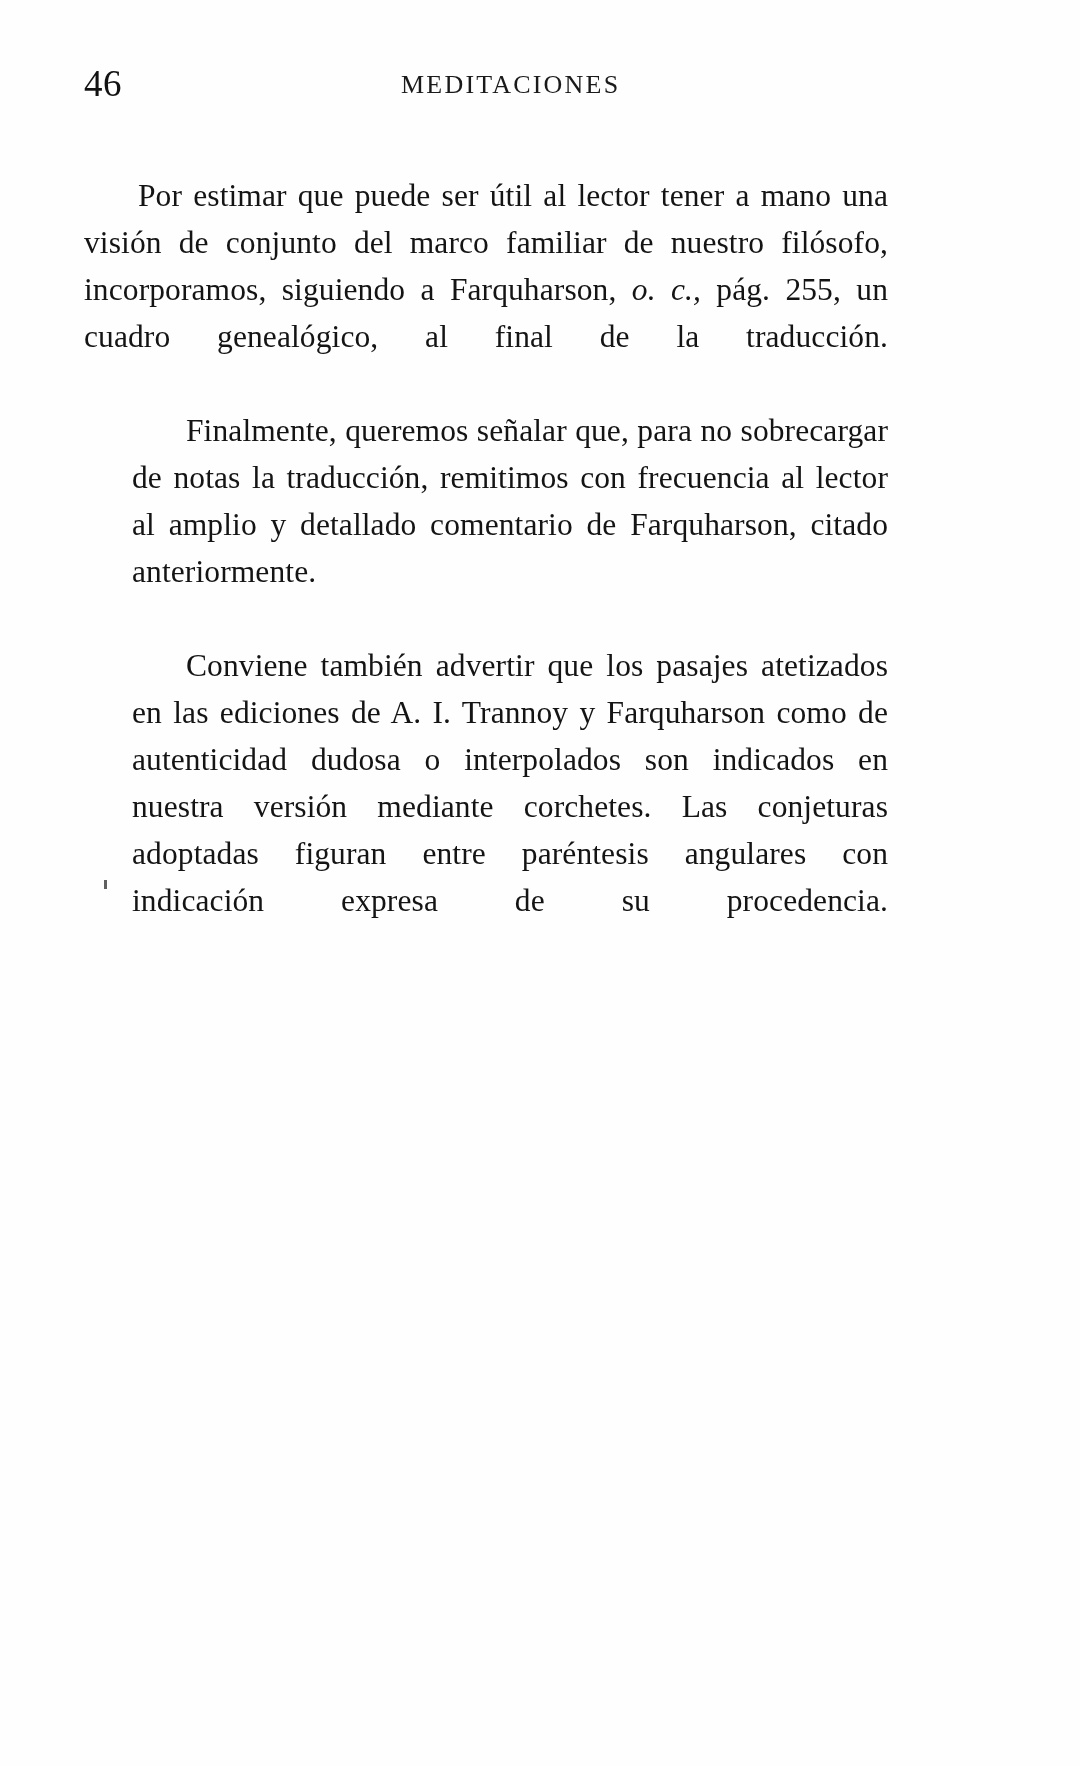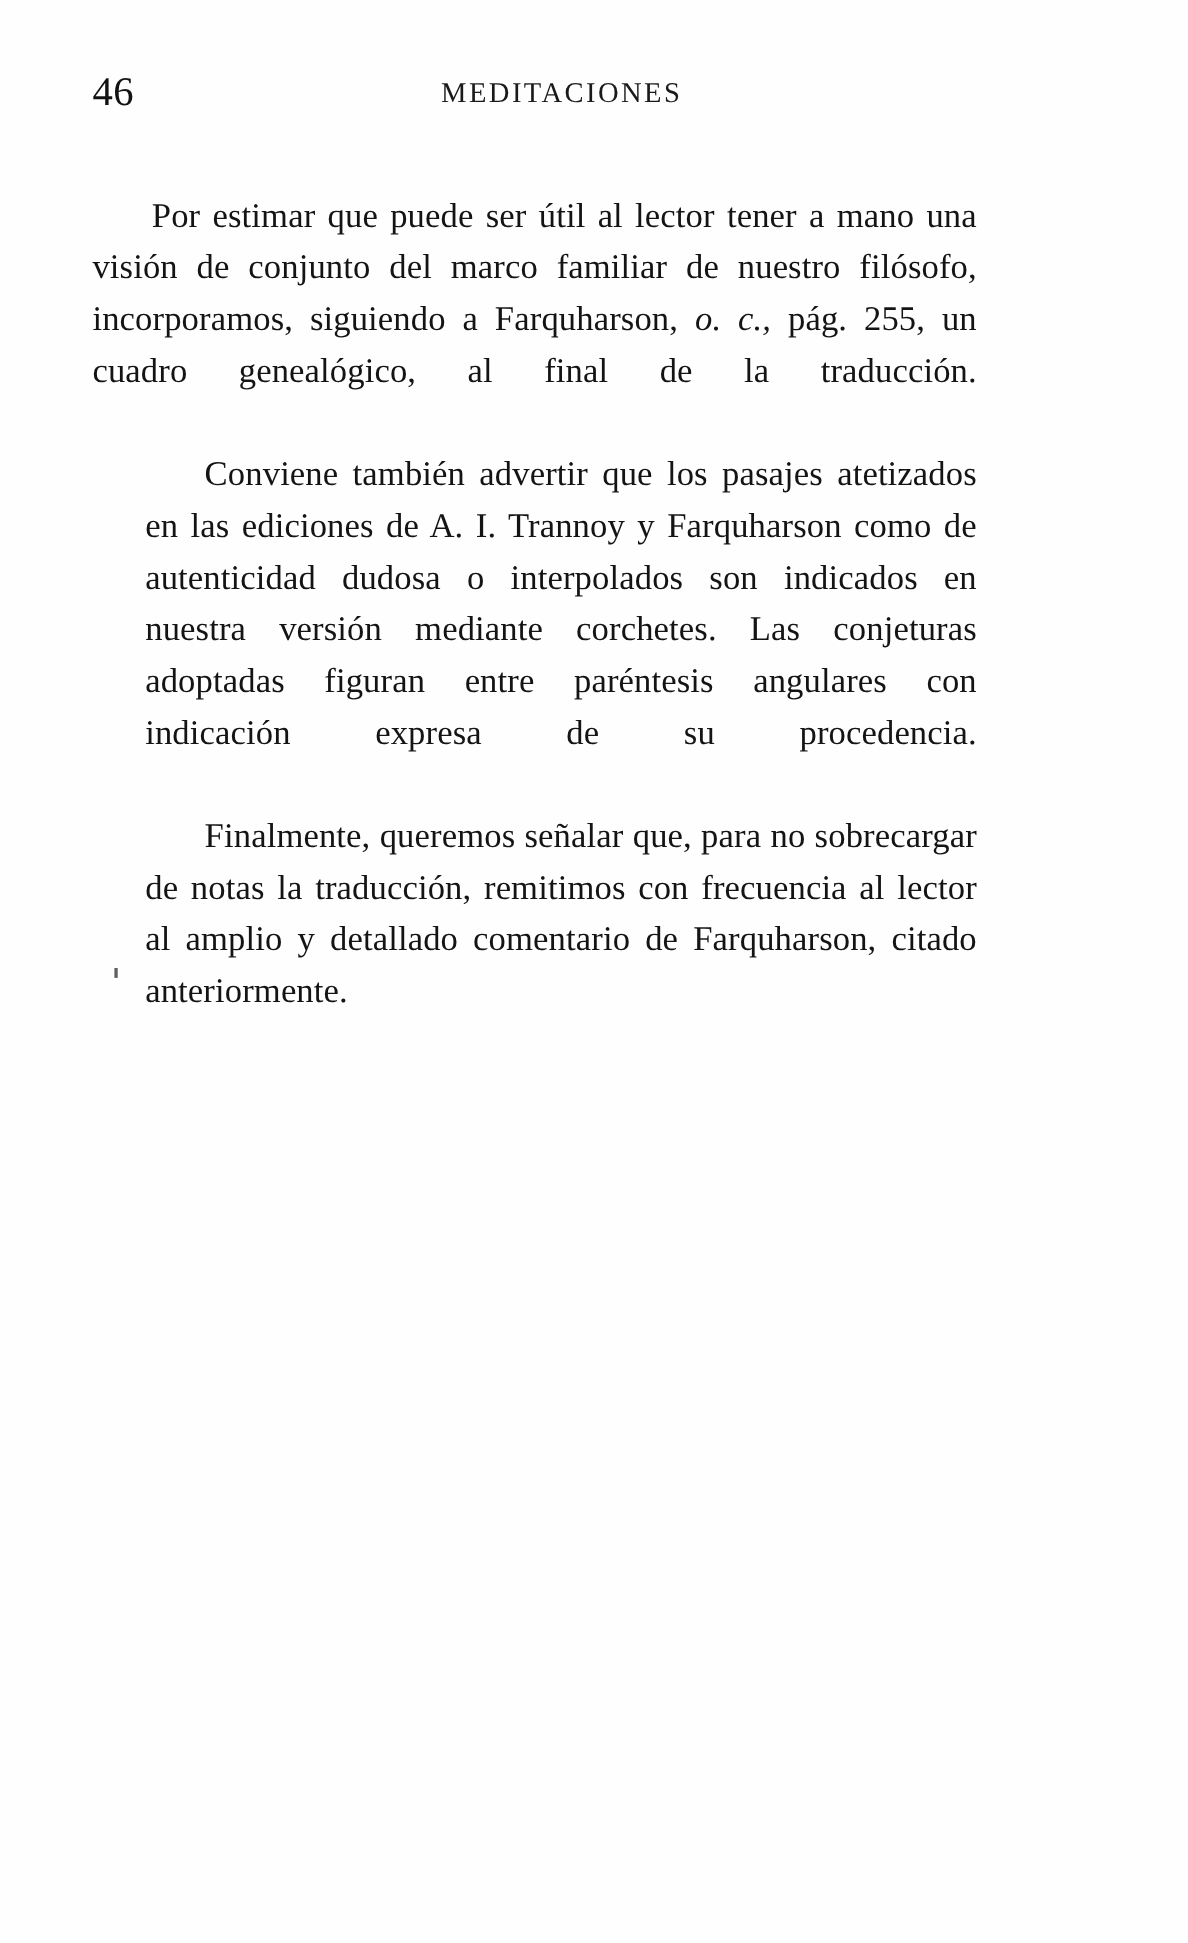--- a/index.html
+++ b/index.html
@@ -110,24 +110,24 @@
   </div>
 
   <div class="textblock">
 
 
     <p class="para indent">
       <span>Por estimar que puede ser útil al lector tener a mano una visión de conjunto del marco familiar de nuestro filósofo, incorporamos, siguiendo a Farquharson, </span><em>o. c.,</em><span> pág. 255, un cuadro genealógico, al final de la traducción.</span>
     </p>
 
     <p class="para indent">
-      <span>Conviene también advertir que los pasajes atetizados en las ediciones de A. I. Trannoy y Farquharson como de autenticidad dudosa o interpolados son indicados en nuestra versión mediante corchetes. Las conjeturas adoptadas figuran entre paréntesis angulares con indicación expresa de su procedencia.</span>
+      <span>Finalmente, queremos señalar que, para no sobrecargar de notas la traducción, remitimos con frecuencia al lector al amplio y detallado comentario de Farquharson, citado anteriormente.</span>
     </p>
 
     <p class="para indent">
-      <span>Finalmente, queremos señalar que, para no sobrecargar de notas la traducción, remitimos con frecuencia al lector al amplio y detallado comentario de Farquharson, citado anteriormente.</span>
+      <span>Conviene también advertir que los pasajes atetizados en las ediciones de A. I. Trannoy y Farquharson como de autenticidad dudosa o interpolados son indicados en nuestra versión mediante corchetes. Las conjeturas adoptadas figuran entre paréntesis angulares con indicación expresa de su procedencia.</span>
     </p>
 
   </div>
 
   <div class="speck" style="left:104px; top:880px;"></div>
 
 </div>
 
 </body></html>

